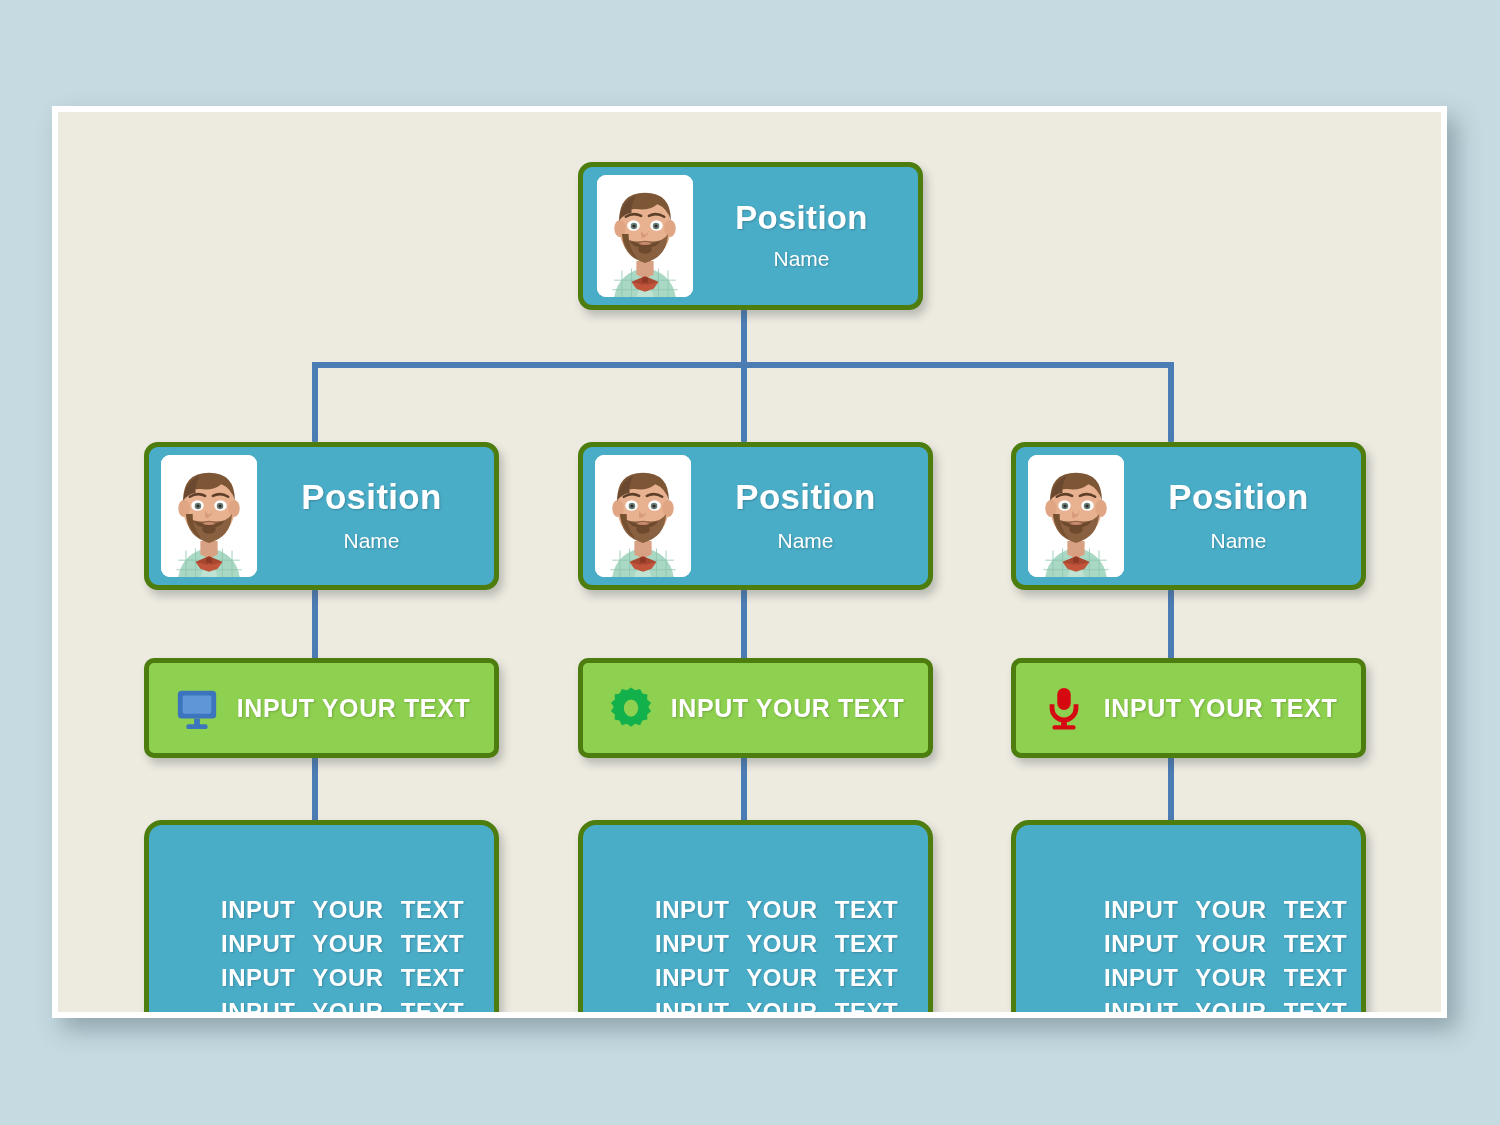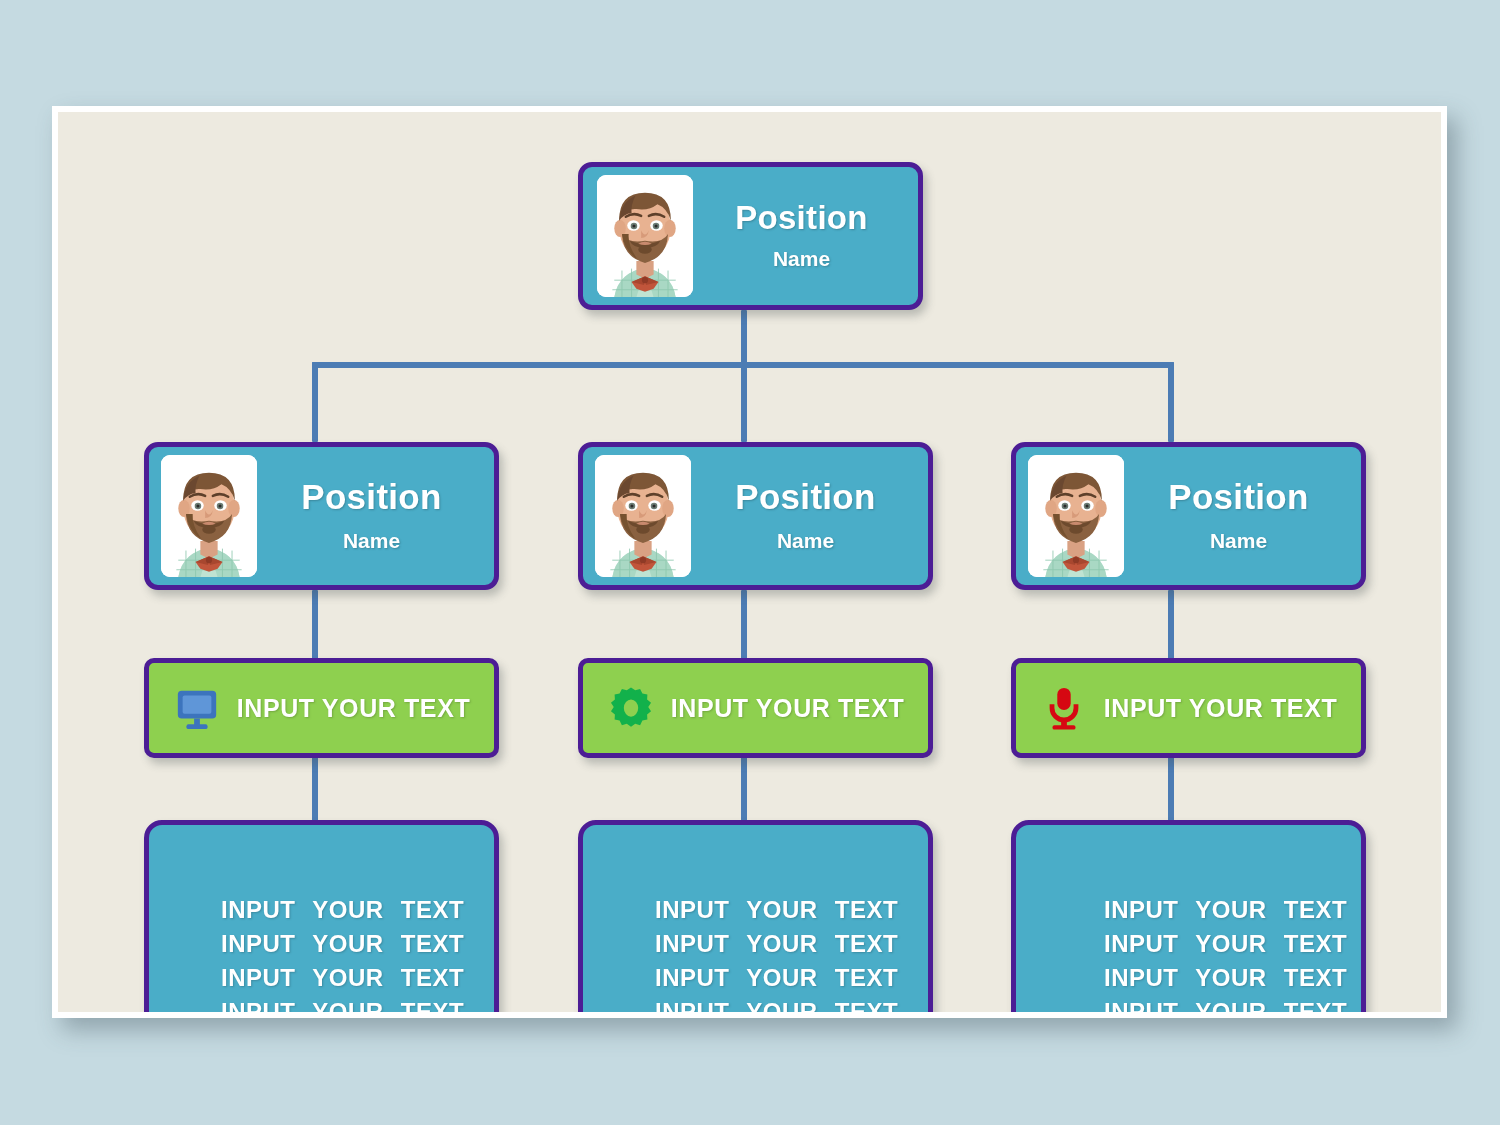--- a/index.html
+++ b/index.html
@@ -42,21 +42,21 @@
     background: #4c7cb4;
     border-radius: 1px;
   }
   .conn.v { width: 6px; }
   .conn.h { height: 6px; }
 
   
   .card {
     position: absolute;
     box-sizing: border-box;
-    border: 5px solid #4c1d95;
+    border: 5px solid #4d7c0f;
     box-shadow: 4px 6px 9px rgba(70,80,80,0.30);
   }
 
   
   .person-card {
     background: #4aadc8;
     border-radius: 14px;
     display: flex;
     align-items: center;
   }
@@ -75,21 +75,21 @@
   }
   .pos-title {
     font-size: 35px;
     font-weight: bold;
     letter-spacing: 0.3px;
     text-shadow: 1px 1px 2px rgba(40,90,105,0.45);
     line-height: 1.05;
   }
   .pos-name {
     font-size: 21px;
-    font-weight: bold;
+    font-weight: normal;
     margin-top: 13px;
     text-shadow: 1px 1px 2px rgba(40,90,105,0.45);
   }
 
   
   #card-root { left: 520px; top: 50px; width: 345px; height: 148px; }
   #card-root .photo-frame { width: 96px; height: 122px; margin-left: 14px; }
   #card-root .pos-title { font-size: 33px; }
   #card-root .pos-name { font-size: 21px; margin-top: 12px; }
 

